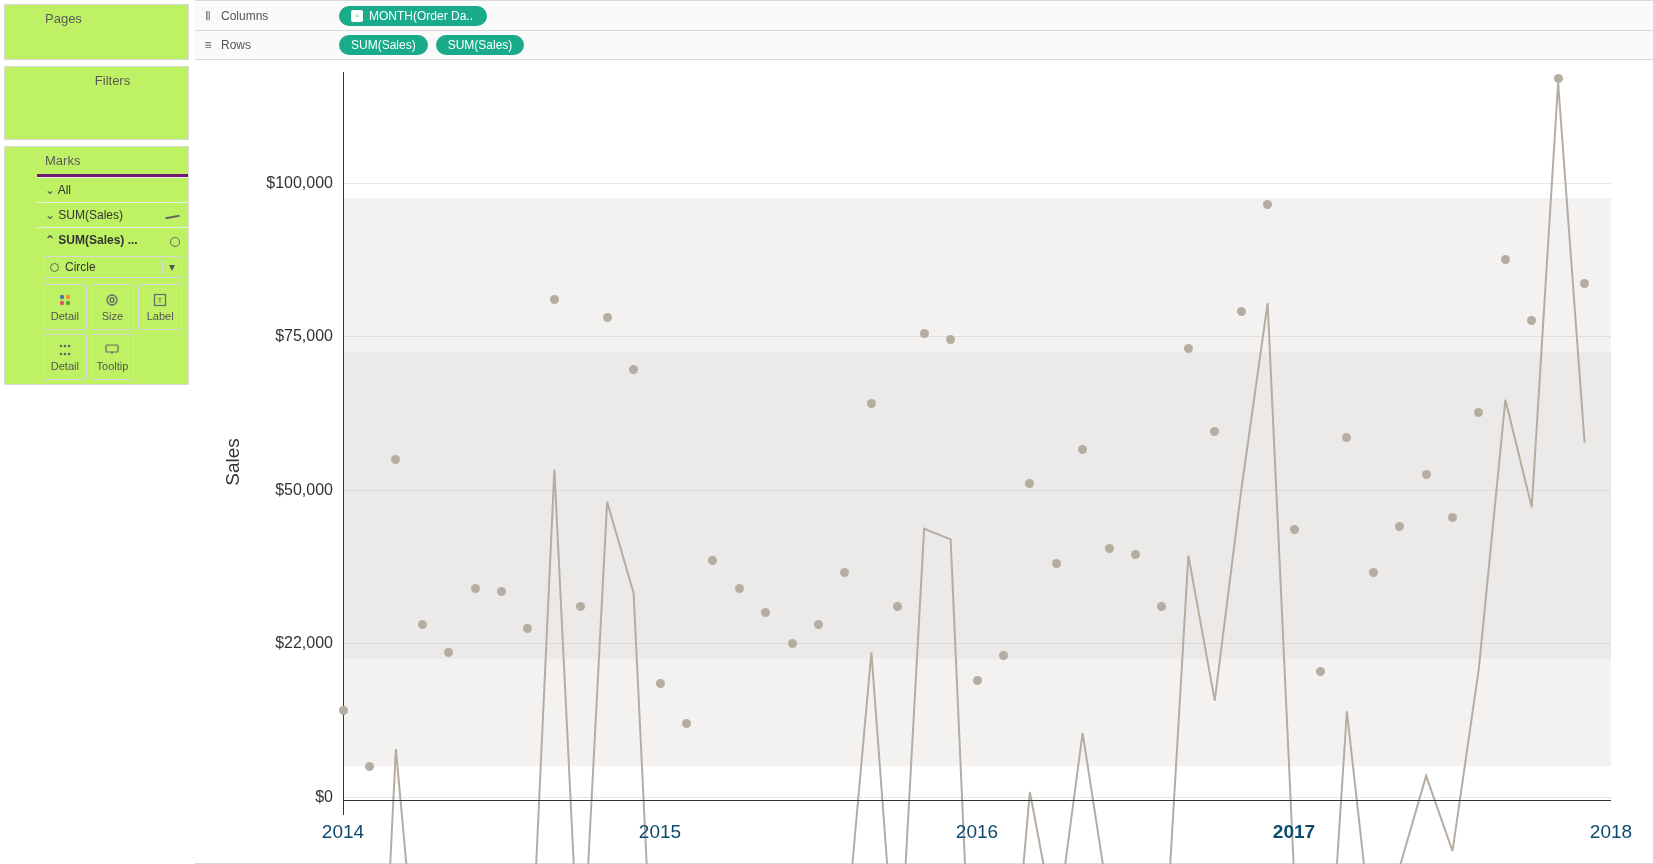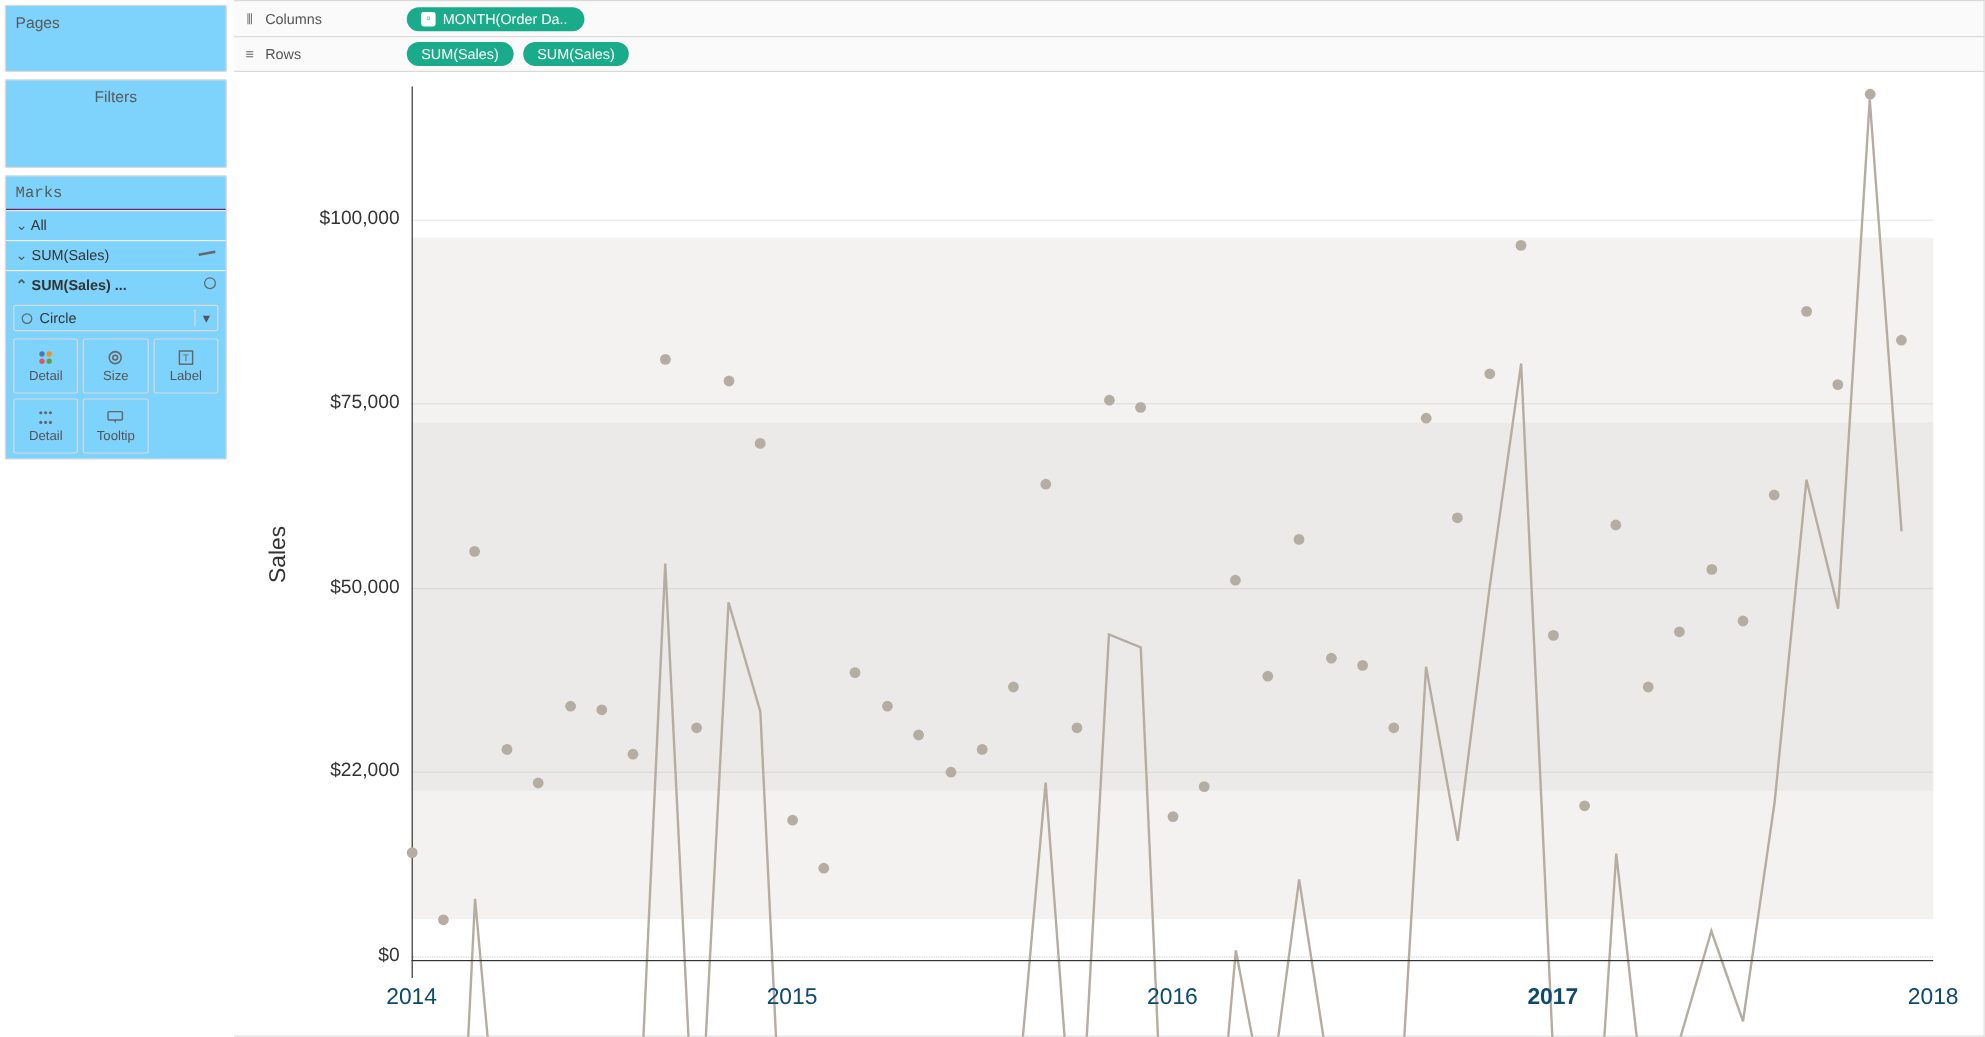--- a/index.html
+++ b/index.html
@@ -10,30 +10,31 @@
     color: #333;
     background: #fff;
     width: 1654px;
     height: 864px;
     overflow: hidden;
   }
   .app { display: flex; height: 100%; }
   .left-col { width: 195px; padding: 4px 6px 4px 4px; display: flex; flex-direction: column; gap: 6px; }
   .panel {
     border: 1px solid #d9d9d9;
-    background: #7dd3fc;
+    background: #bef264;
     border-radius: 1px;
+    padding-left: 32px;
   }
   .panel-title {
     padding: 6px 8px;
     color: #5a5a5a;
     font-size: 13px;
   }
   .marks-sec {
-    display: flex; align-items: flex-start; justify-content: space-between;
+    display: flex; align-items: flex-end; justify-content: space-between;
     padding: 5px 8px; color: #333;
     border-top: 1px solid #eee;
   }
   .marks-sec:first-child { border-top:none; }
   .caret { width: 10px; display:inline-block; text-align:center; color:#555; }
   .mini-line { width:14px; height:10px; display:inline-block; }
   .mini-line::before {
     content:""; display:block; width:14px; height:6px;
     border-top:2px solid #666; transform: translateY(4px) rotate(-10deg);
   }
@@ -47,21 +48,21 @@
   .mark-type .chev { margin-left:auto; border-left:1px solid #d9d9d9; padding-left:6px; color:#555; }
   .mark-grid {
     display:grid; grid-template-columns: repeat(3, 1fr); gap:4px; padding:0 6px 4px 6px;
   }
   .mark-btn {
     border:1px solid #d9d9d9; border-radius:2px; height:46px;
     display:flex; flex-direction:column; align-items:center; justify-content:center;
     gap:2px; color:#555; font-size:11px;
   }
   .mark-btn svg { width:16px; height:16px; }
-  .marks-panel .panel-title { border-bottom:1px solid #701a75;font-family:Liberation Mono, monospace; }
+  .marks-panel .panel-title { border-bottom:3px solid #701a75; }
   .filters-panel { min-height: 74px; text-align: center; }
   .pages-panel { min-height: 56px; }
 
   .right-col { flex:1; display:flex; flex-direction:column; }
   .shelf {
     display:flex; align-items:center; height:30px;
     border:1px solid #d9d9d9; border-left:none;
     padding:0 6px; gap:8px; background:#fafafa;
   }
   .shelf:first-child { border-bottom:none; }

